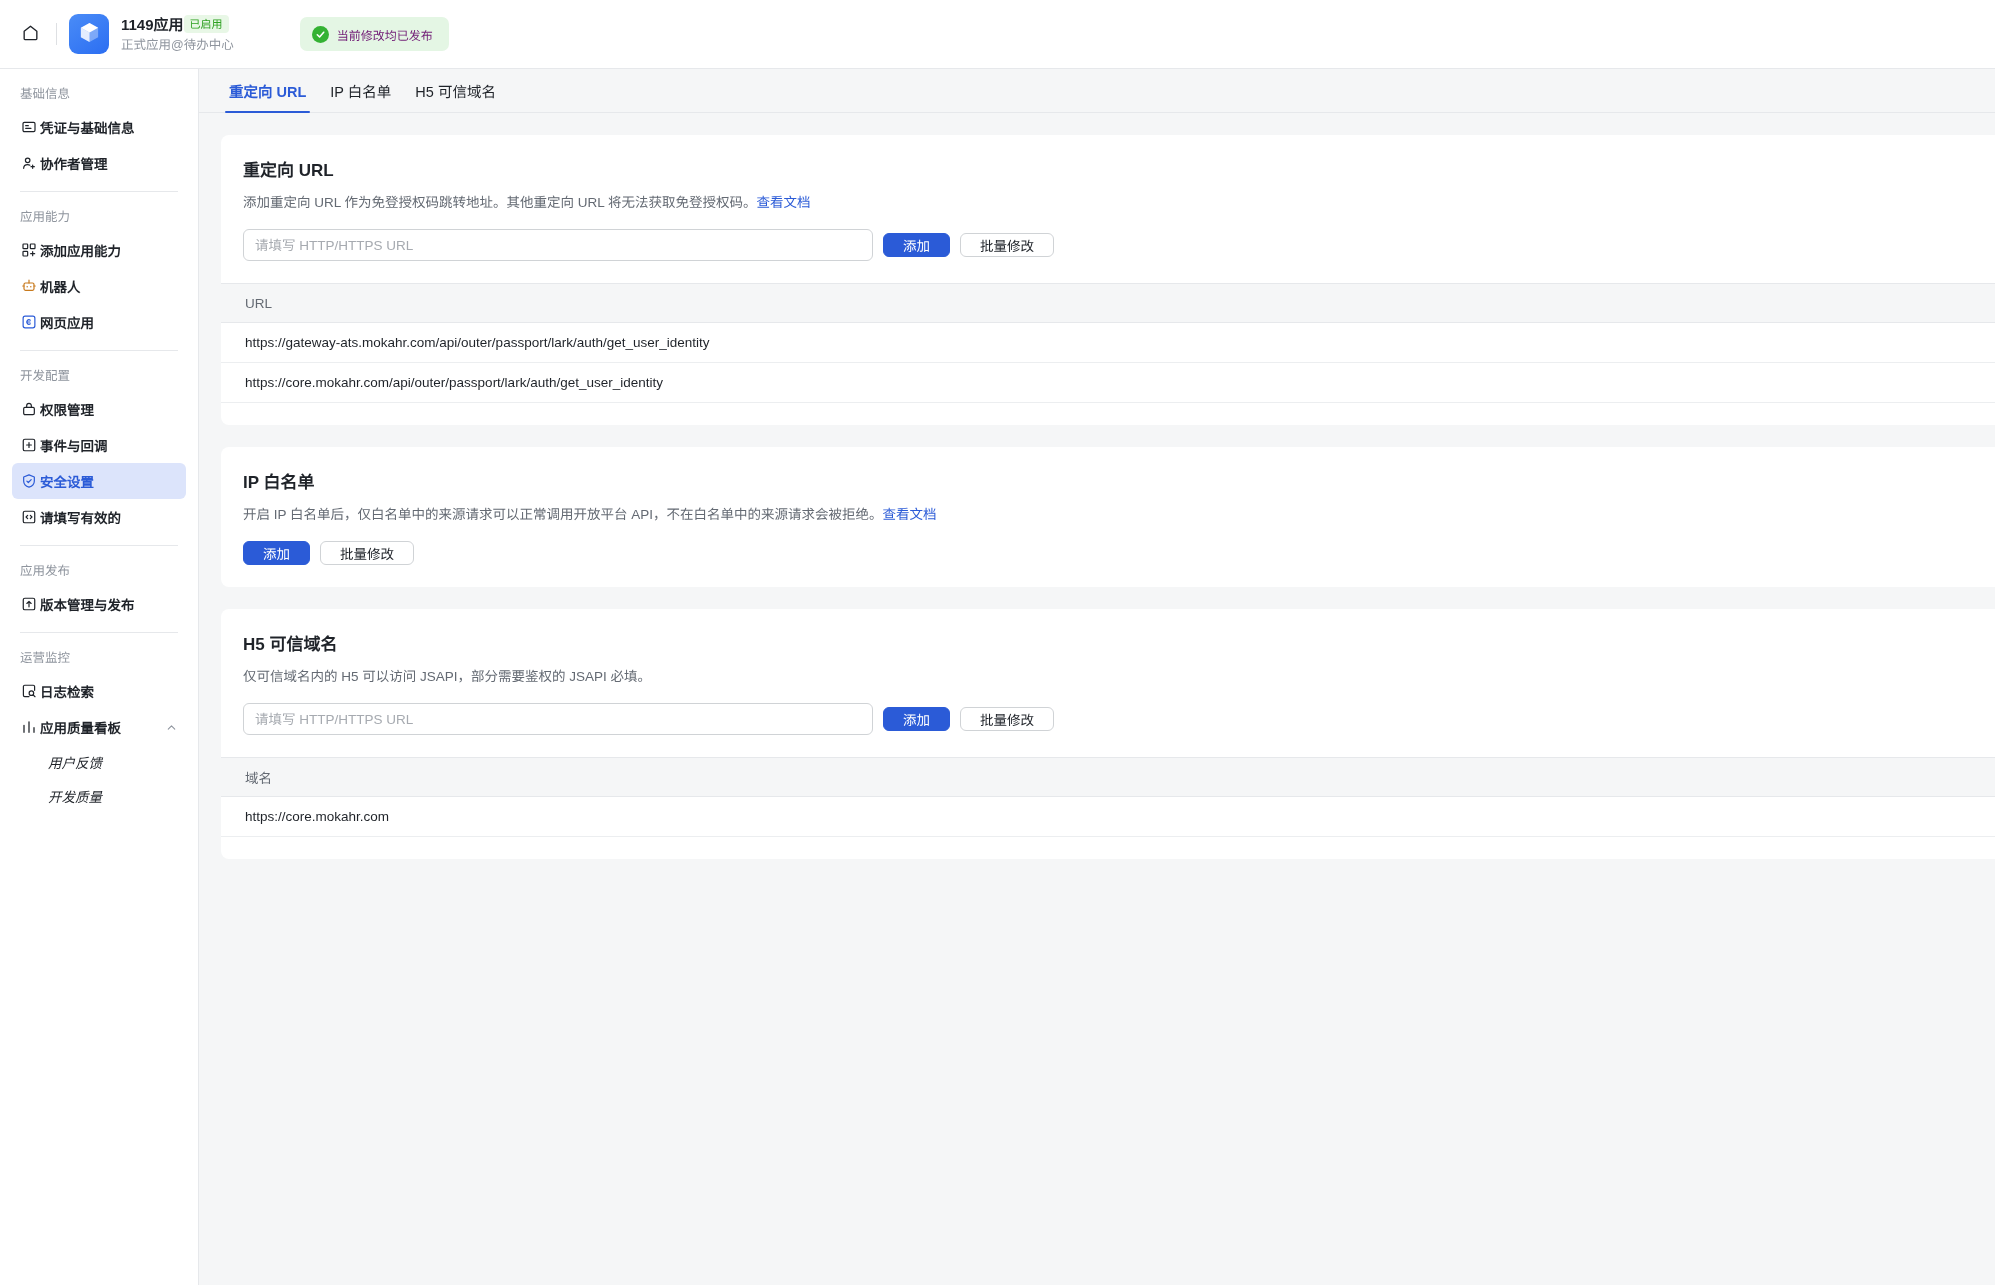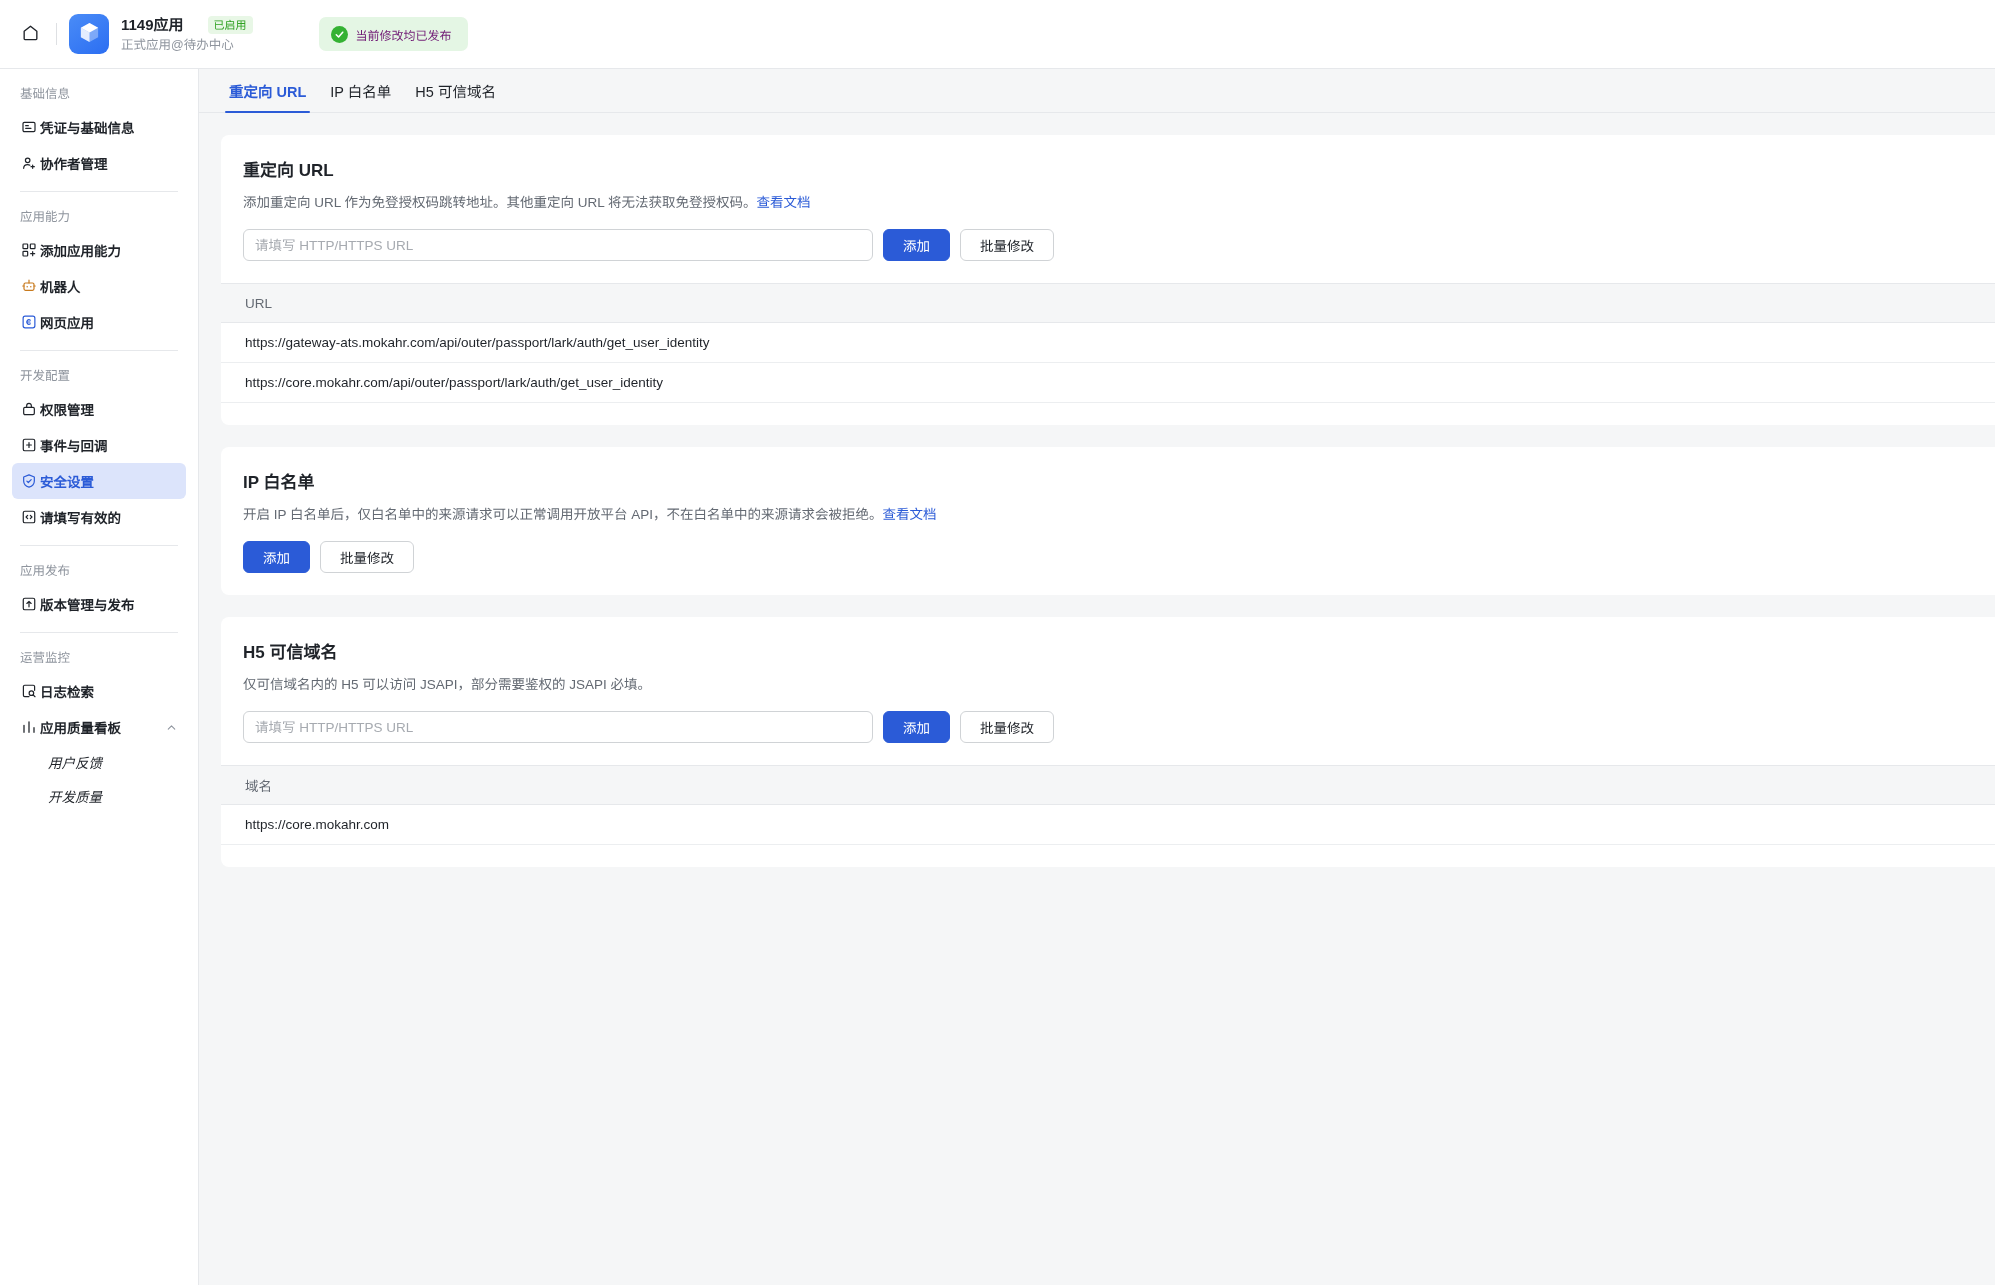--- a/index.html
+++ b/index.html
@@ -36,21 +36,21 @@
     width: 1px; height: 22px; background: #dee0e3; margin: 0 12px 0 4px;
   }
   .app-ident { display: flex; align-items: center; gap: 12px; }
   .app-logo {
     width: 40px; height: 40px; border-radius: 9px;
     background: linear-gradient(145deg,#4a8cf7 0%, #2b6ef2 100%);
     display: flex; align-items: center; justify-content: center;
     flex: 0 0 40px;
   }
   .app-meta { display: flex; flex-direction: column; gap: 1px; }
-  .app-title-row { display: flex; align-items: center; gap: 24px; }
+  .app-title-row { display: flex; align-items: flex-start; gap: 0; }
   .app-title { font-size: 15px; font-weight: 700; color: #1f2329; line-height: 20px; }
   .badge-enabled {
     font-size: 11px; line-height: 16px; color: #2ea121;
     background: #e8f7e6; border-radius: 4px; padding: 1px 6px;
     white-space: nowrap;
   }
   .app-sub { font-size: 12.5px; color: #8f959e; line-height: 18px; }
 
   .publish-pill {
     margin-left: 66px;
@@ -142,21 +142,21 @@
   .text-input {
     width: 630px; height: 32px;
     border: 1px solid #d0d3d6; border-radius: 6px;
     background: #ffffff; padding: 0 11px;
     font-size: 13.5px; color: #1f2329;
     font-family: Liberation Sans, sans-serif;
     outline: none;
   }
   .text-input::placeholder { color: #a6aab0; }
   .btn {
-    height: 32px; padding: 0 19px; border-radius: 6px;
+    height: 24px; padding: 0 19px; border-radius: 6px;
     font-size: 13.5px; cursor: pointer; white-space: nowrap;
     font-family: "Liberation Sans", "DejaVu Sans", sans-serif;
     display: flex; align-items: center; justify-content: center;
   }
   .btn-primary { background: #2b5bd7; color: #ffffff; border: 1px solid #2b5bd7; font-weight: 500; }
   .btn-default { background: #ffffff; color: #1f2329; border: 1px solid #d0d3d6; }
 
   .table { margin-top: 22px; width: 100%; }
   .table-head {
     height: 40px; display: flex; align-items: center;

